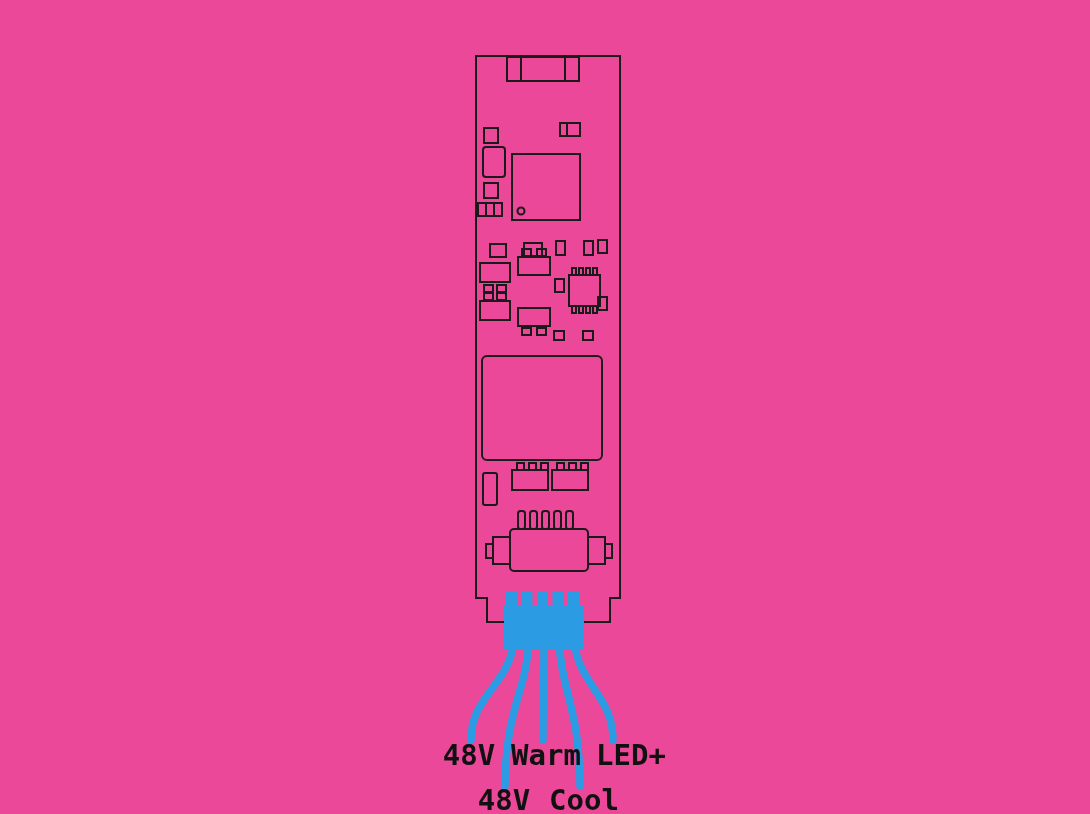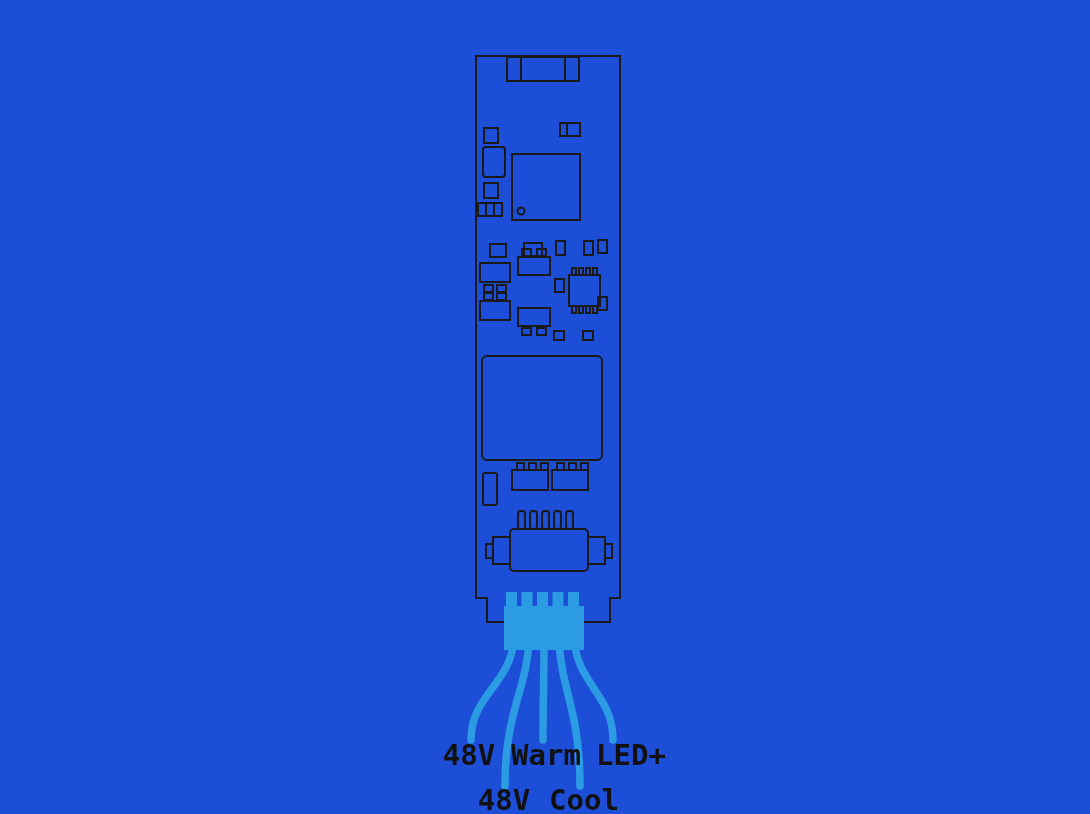--- a/index.html
+++ b/index.html
@@ -7,21 +7,21 @@
     padding:0;
     background:#ffffff;
     width:1090px;
     height:814px;
     font-family:"DejaVu Sans Mono","Liberation Mono",monospace;
   }
   .stage{
     position:relative;
     width:1090px;
     height:814px;
-    background:#1d4ed8;
+    background:#ec4899;
     overflow:hidden;
   }
   svg{display:block;}
   .outline{fill:none;stroke-width:2;}
   .wire{fill:none;stroke-width:7.5;stroke-linecap:round;}
   .pin-label{
     font-family:"DejaVu Sans Mono","Liberation Mono",monospace;
     font-size:29px;
     font-weight:bold;
     fill:#111111;

